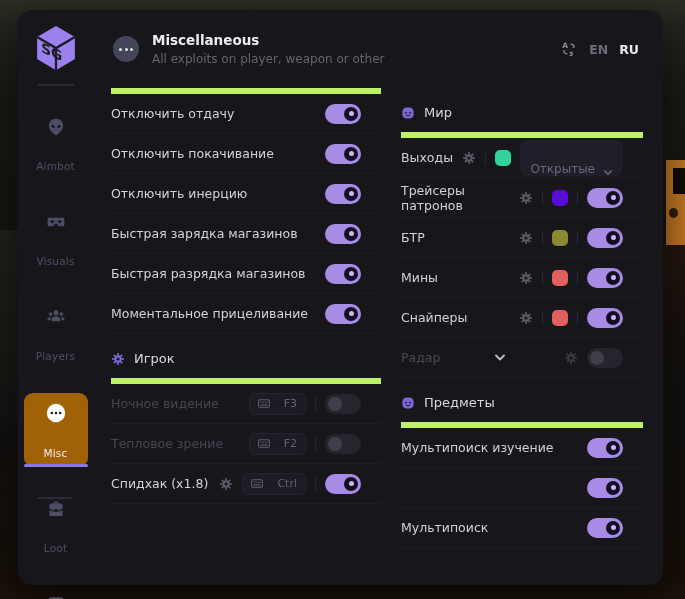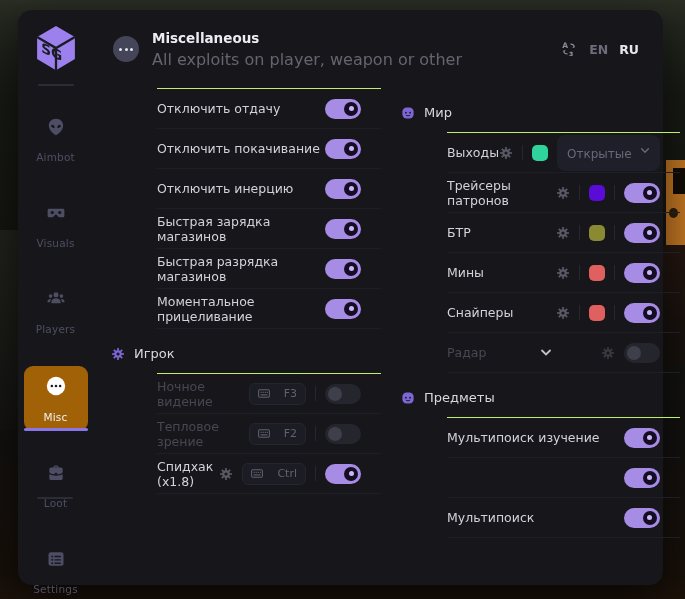--- a/index.html
+++ b/index.html
@@ -21,59 +21,59 @@
   .panel { position:absolute; left:18px; top:10px; width:645px; height:575px;
     background:#17171b; border-radius:14px; box-shadow:0 16px 44px rgba(0,0,0,.6); }
 
   
   .sidebar { position:absolute; left:0; top:0; bottom:0; width:75px; }
   .logo { width:42px; margin:15px auto 0; display:block; }
   .side-div { width:36px; height:2px; border-radius:2px; background:#2c2c36; margin:13px auto 0; }
   .side-div.bottom { position:absolute; left:19px; top:487px; margin:0; }
   .nav { margin-top:22px; display:flex; flex-direction:column; align-items:center; gap:23px; }
   .nav-item { position:relative; width:64px; padding:9px 0 8px; display:flex; flex-direction:column;
-    align-items:center; gap:14px; color:#4d4e64; font-size:10.5px; letter-spacing:.2px;
+    align-items:center; gap:23px; color:#4d4e64; font-size:10.5px; letter-spacing:.2px;
     border-radius:9px; cursor:pointer; }
   .nav-item svg { display:block; }
   .nav-item.active { background:#a16207; color:#f0f0f4; }
   .nav-item.active::after { content:""; position:absolute; left:0; right:0; bottom:0; height:3px;
     border-radius:3px; background:#8a74e6; }
 
   
   .header { position:absolute; left:75px; right:0; top:0; height:78px;
     display:flex; align-items:center; padding:0 24px 0 20px; }
   .avatar { width:26px; height:26px; border-radius:50%; background:#45455a;
     display:flex; align-items:center; justify-content:center; gap:2.5px; flex:none; }
   .avatar i { width:3px; height:3px; border-radius:50%; background:#e6e6ef; }
   .htext { margin-left:13px; display:flex; flex-direction:column; gap:4px; }
   .htitle { color:#ececf2; font-size:13.5px; font-weight:bold; }
-  .hsub { color:#65646f; font-size:16px; }
+  .hsub { color:#65646f; font-size:12px; }
   .hright { margin-left:auto; display:flex; align-items:center; gap:11px; }
   .tr-icon { color:#8d8d9c; display:flex; }
   .lang { font-size:12.5px; font-weight:bold; cursor:pointer; }
   .lang.en { color:#6c6c7b; }
   .lang.ru { color:#e6e6ed; }
 
   
   .content { position:absolute; left:93px; right:0; top:78px; bottom:0;
     display:grid; grid-template-columns:270px 1fr; column-gap:20px; padding-right:20px; align-content:start; }
   .col { display:flex; flex-direction:column; }
   .sec-head { display:flex; align-items:center; gap:9px; padding:17px 0 12px; color:#d8d8df; font-size:13px; font-weight:500; }
   .sec-head .sicon { color:#7e66d6; display:flex; }
-  .sec-body { border-top:1px solid #bef264;margin-left:46px; }
+  .sec-body { border-top:6px solid #bef264; }
   .row { height:40px; display:flex; align-items:center; padding-right:20px; border-bottom:1px solid #1e1e26; }
   .lbl { color:#d2d2da; font-size:12.5px; font-weight:500; }
   .row.dis .lbl { color:#474753; }
   .ctrl { margin-left:auto; display:flex; align-items:center; gap:9px; color:#5b5b68; }
   .gear { display:flex; color:#5b5b68; cursor:pointer; }
   .row.dis .gear { color:#393942; }
   .vsep { width:1px; height:15px; background:#27272f; }
   .swatch { width:16px; height:16px; border-radius:5px; cursor:pointer; }
-  .select { height:36px; display:flex; align-items:flex-start; gap:8px; background:#1f1f29;
-    border-radius:8px; padding:12px 10px; color:#68687a; font-size:12px; cursor:pointer; }
+  .select { height:36px; display:flex; align-items:flex-end; gap:8px; background:#1f1f29;
+    border-radius:8px; padding:0 10px; color:#68687a; font-size:12px; cursor:pointer; }
   .badge { height:22px; display:flex; align-items:center; gap:14px; background:#1c1c25;
     border:1px solid #25252f; border-radius:6px; padding:0 8px; color:#62626f; font-size:11px; }
   .toggle { width:36px; height:20px; border-radius:10px; position:relative; background:#25252e; flex:none; cursor:pointer; }
   .toggle.on { background:#a78ce6; }
   .knob { position:absolute; top:3px; width:14px; height:14px; border-radius:50%; }
   .toggle.on .knob { right:3px; background:#150d24; }
   .toggle.on .knob::after { content:""; position:absolute; left:4.5px; top:4.5px; width:5px; height:5px;
     border-radius:50%; background:#cbb7f5; }
   .toggle.off .knob { left:3px; background:#3f3f4b; }
   .exp { margin-left:54px; color:#c2c2cb; display:flex; cursor:pointer; }

